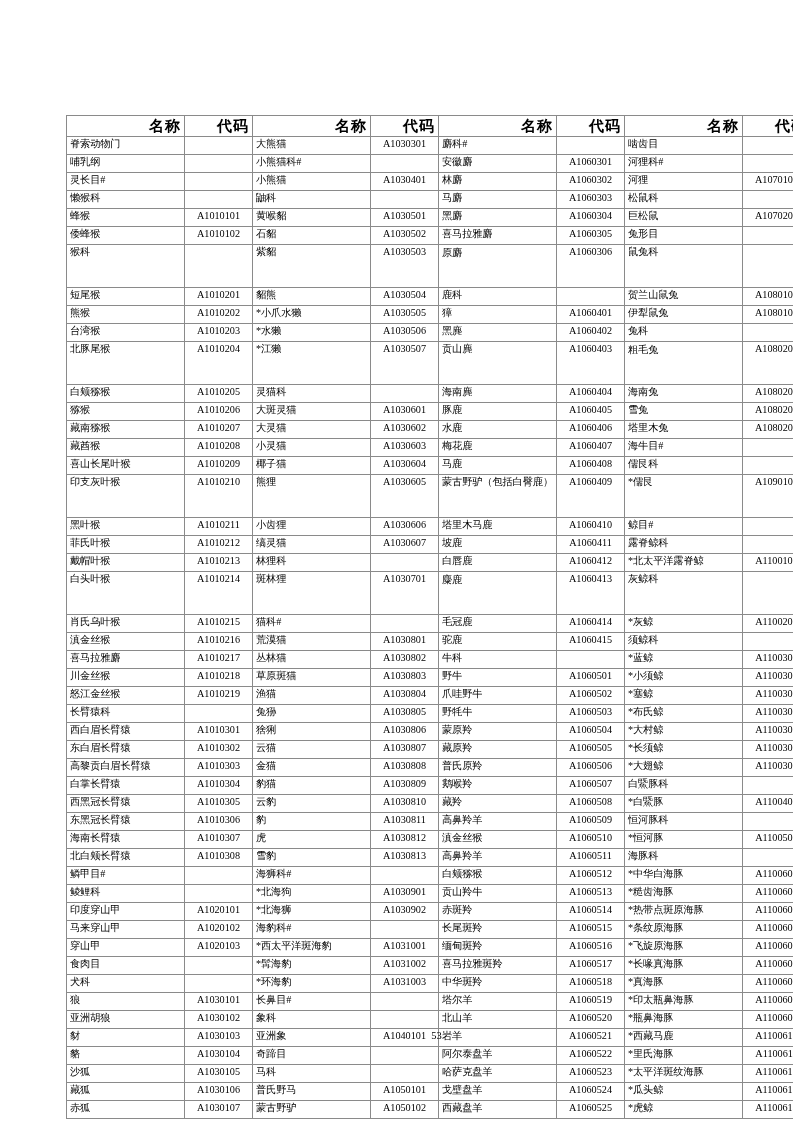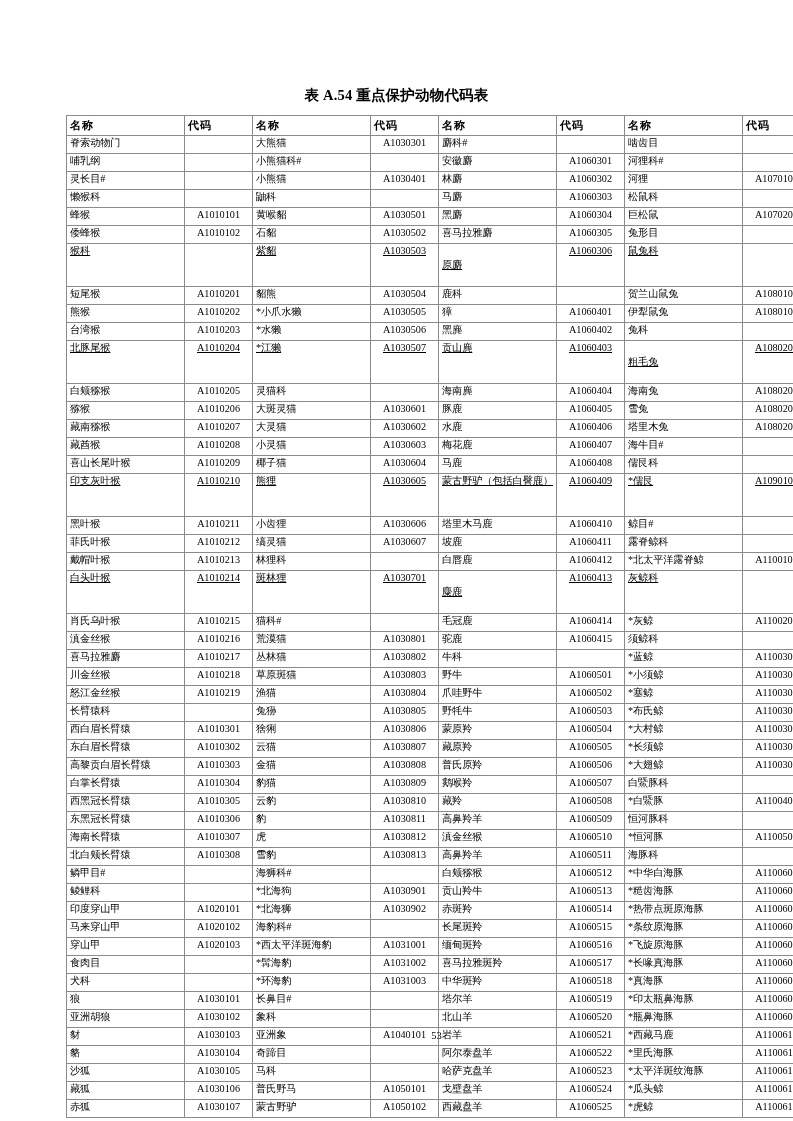--- a/index.html
+++ b/index.html
@@ -48,62 +48,61 @@
   }
   table.codes th, table.codes td {
     border: 1px solid #8a8a8a;
     padding: 1px 3px 1px 3px;
     vertical-align: top;
     overflow: hidden;
     word-break: break-all;
     font-weight: normal;
   }
   table.codes thead th {
-    text-align: left;
+    text-align: right;
     font-weight: bold;
-    font-size: 11px;
+    font-size: 15px;
     height: 17px;
     vertical-align: middle;
     letter-spacing: 1px;
   }
   td.name-cell {
     text-align: left;
     letter-spacing: -0.1px;
   }
   td.code-cell {
     text-align: center;
     font-family: "Liberation Serif", "DejaVu Serif", serif;
     letter-spacing: 0px;
     white-space: nowrap;
   }
   tr.r-normal td { height: 15px; }
-  tr.r-tall td { height: 40px; text-decoration: underline; }
+  tr.r-tall td { height: 40px; }
   td .l2 {
     display: block;
-    margin-top: 14px;
+    margin-top: 1px;
   }
   .colw1 { width: 118px; }
   .colw2 { width: 68px; }
   .page-number {
     position: absolute;
     top: 1030px;
     left: 0;
     width: 793px;
     text-align: center;
     font-size: 10.5px;
     font-family: "Liberation Serif", "DejaVu Serif", serif;
     padding-left: 40px;
   }
 </style>
 </head>
 <body>
 
 <div class="page">
 
-  <div class="doc-title">表 A.54  重点保护动物代码表</div>
 
   <div class="table-wrap">
     <table class="codes">
       <colgroup>
         <col class="colw1">
           <col class="colw2">
         <col class="colw1">
           <col class="colw2">
         <col class="colw1">
           <col class="colw2">

